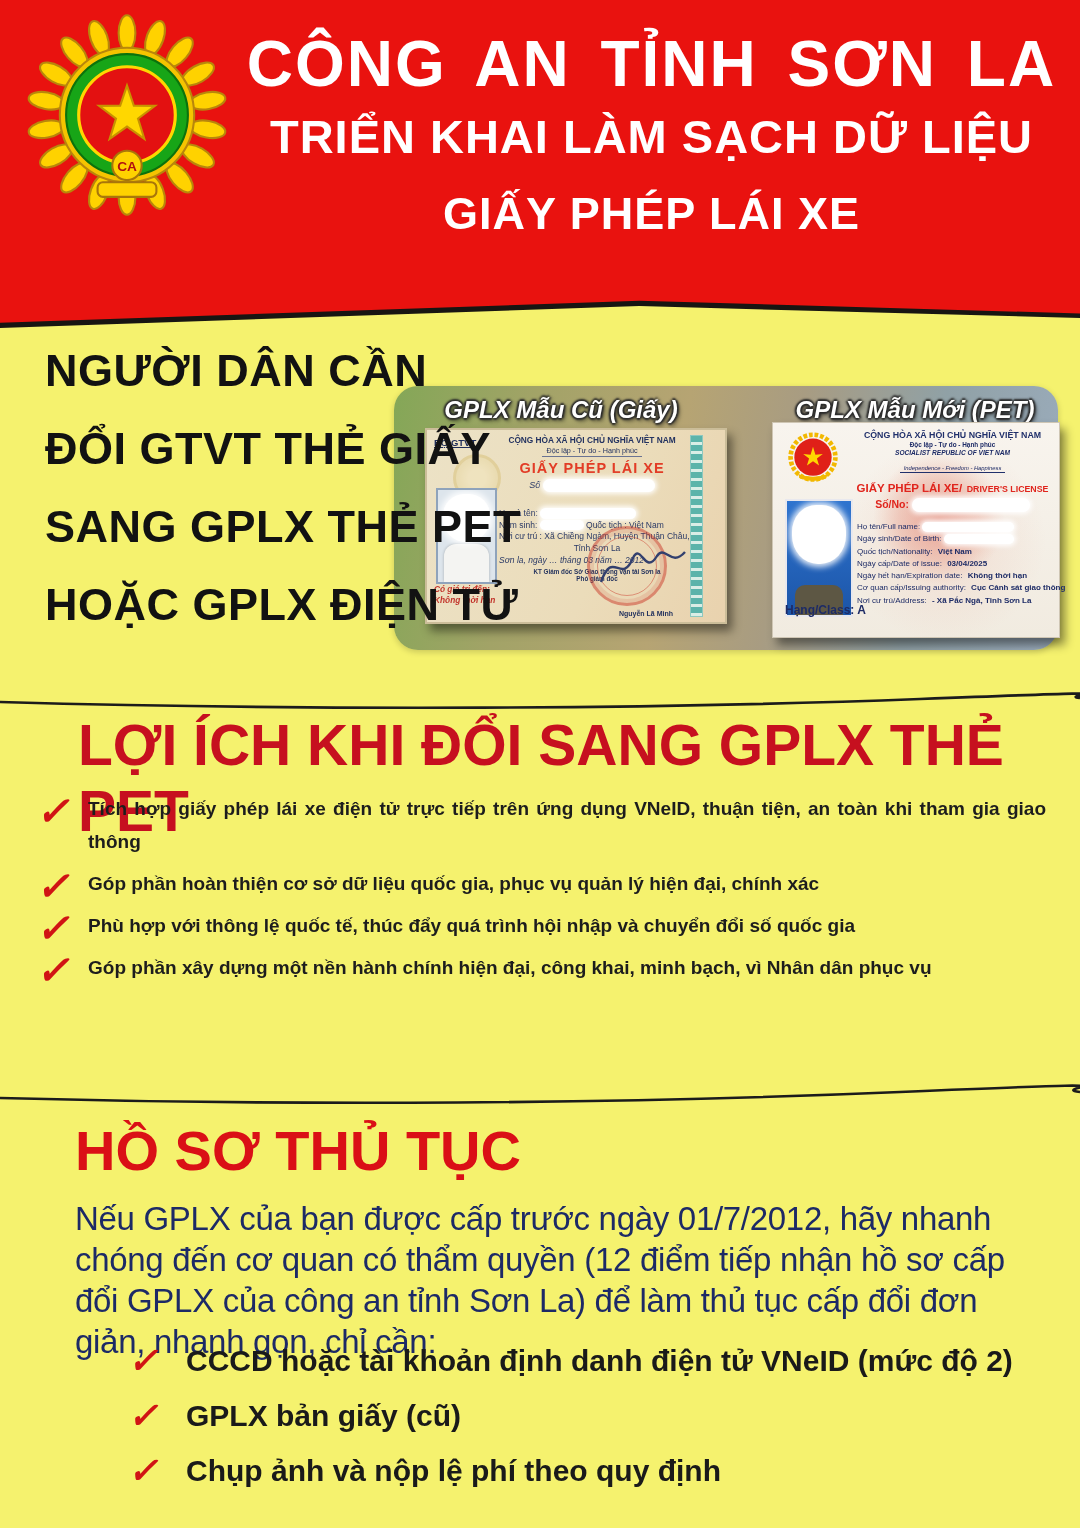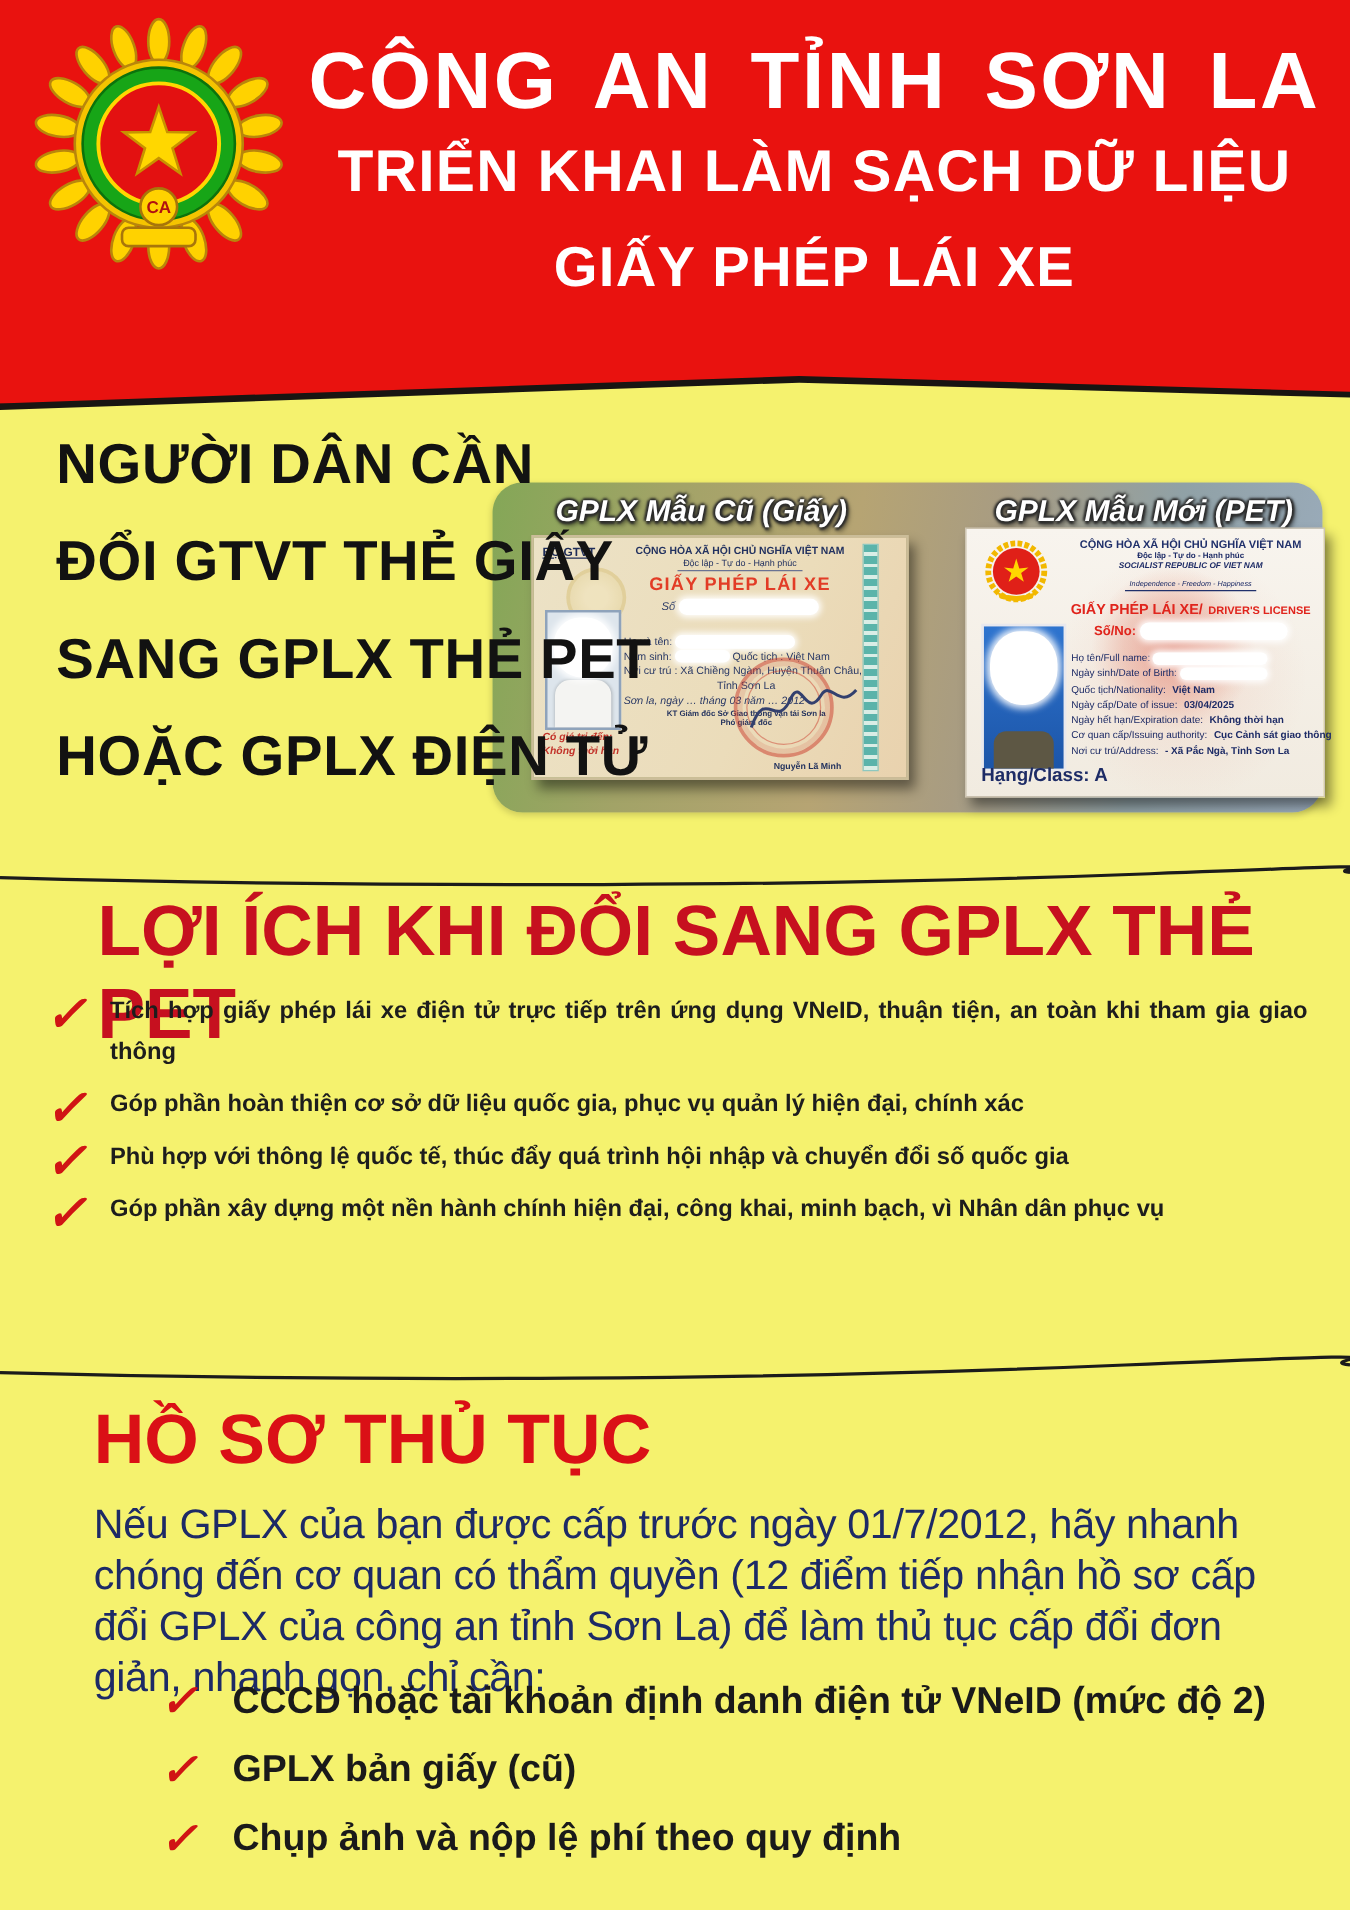--- a/index.html
+++ b/index.html
@@ -76,21 +76,21 @@
   .cn-engmotto{font-size:5.8px;font-style:italic;border-bottom:.5px solid #20306b;display:inline-block;padding:0 4px 1px;}
   .cn-title{margin-top:4px;color:#e0241c;font-weight:800;}
   .cn-title .vi{font-size:11.5px;}
   .cn-title .en{font-size:8.8px;}
   .cn-so{margin-top:2px;color:#e0241c;font-weight:800;font-size:10.5px;}
   .cn-photo{position:absolute;left:12px;top:76px;width:64px;height:114px;border:2px solid #e8e8ee;
     background:linear-gradient(#2e74cf,#1c55a8);overflow:hidden;}
   .cn-shoulders{position:absolute;bottom:0;left:8px;right:8px;height:30px;background:#5d5744;border-radius:10px 10px 0 0;}
   .cn-fields{position:absolute;left:84px;top:98px;right:5px;line-height:12.3px;font-size:8px;white-space:nowrap;}
   .cn-fields b{margin-left:3px;}
-  .cn-class{position:absolute;left:12px;bottom:8px;font-weight:800;font-size:15px;}
+  .cn-class{position:absolute;left:12px;bottom:20px;font-weight:800;font-size:12px;}
 
   
   .divider{position:absolute;left:0;width:1080px;height:26px;z-index:4;}
   .div1{top:692px;}
   .div2{top:1084px;}
 
   
   .benefits-title{position:absolute;top:712px;left:78px;z-index:4;font-size:57px;font-weight:800;color:#c6101f;letter-spacing:0;}
   .benefits{position:absolute;top:792px;left:36px;width:1010px;z-index:4;}
   .b-item{position:relative;padding-left:52px;margin-bottom:9px;}

